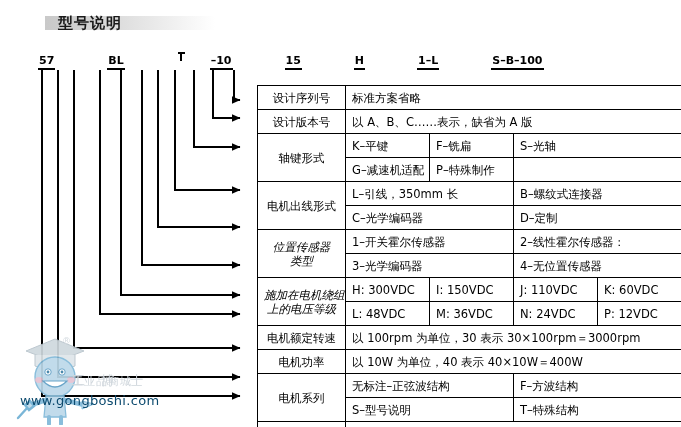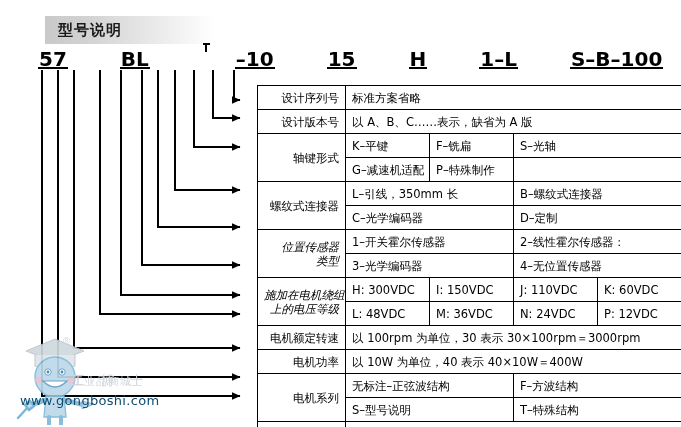--- a/index.html
+++ b/index.html
@@ -4,32 +4,32 @@
 <style>
   html,body{margin:0;padding:0;}
   body{
     width:681px;height:427px;position:relative;overflow:hidden;
     background:#ffffff;
     font-family:"DejaVu Sans","Liberation Sans",sans-serif;
     color:#000;
   }
   
   #title-bar{
-    position:absolute;left:45px;top:16px;width:170px;height:28px;
+    position:absolute;left:45px;top:16px;width:170px;height:14px;
     background:linear-gradient(to right,#c9c9c9 0%,#d4d4d4 28%,#e8e8e8 62%,#ffffff 100%);
     display:flex;align-items:center;
   }
   #title-text{
     font-size:15px;font-weight:700;color:#1a1a1a;padding-left:13px;letter-spacing:1px;
   }
   
   #code-row{
     position:absolute;left:38px;top:52px;height:18px;
-    display:flex;align-items:flex-start;
-    font-size:20px;font-weight:700;letter-spacing:0px;
+    display:flex;align-items:center;
+    font-size:11px;font-weight:700;letter-spacing:0px;
     white-space:nowrap;
     gap:24px;
   }
   .code-seg{border-bottom:2px solid #000;padding:0 1px;line-height:15px;}
   .code-gap{width:4px;}
   .code-perp{
     position:relative;width:9px;display:inline-block;
   }
   .code-perp::before{
     content:"";position:absolute;left:1px;top:-9px;width:7px;height:2px;background:#000;
@@ -61,21 +61,21 @@
   }
   #spec-table td{
     border:1px solid #000;
     font-size:11.5px;
     padding:2px 6px;
     height:19px;
     vertical-align:middle;
     line-height:14px;
     white-space:nowrap;
   }
-  td.lbl{width:88px;font-size:11.5px;text-align:right;padding-left:8px;}
+  td.lbl{width:88px;font-size:11.5px;text-align:center;padding-left:8px;}
   .two-line{line-height:15px;font-style:italic;}
 </style>
 </head>
 <body>
 
 <div id="title-bar">
   <span id="title-text">型号说明</span>
 </div>
 
 <div id="code-row">
@@ -184,21 +184,21 @@
         <td>K–平键</td>
         <td>F–铣扁</td>
         <td colspan="2">S–光轴</td>
       </tr>
       <tr>
         <td>G–减速机适配</td>
         <td>P–特殊制作</td>
         <td colspan="2"></td>
       </tr>
       <tr>
-        <td class="lbl" rowspan="2">螺纹式连接器</td>
+        <td class="lbl" rowspan="2">电机出线形式</td>
         <td colspan="2">L–引线，350mm 长</td>
         <td colspan="2">B–螺纹式连接器</td>
       </tr>
       <tr>
         <td colspan="2">C–光学编码器</td>
         <td colspan="2">D–定制</td>
       </tr>
       <tr>
         <td class="lbl two-line" rowspan="2">位置传感器<br>类型</td>
         <td colspan="2">1–开关霍尔传感器</td>

